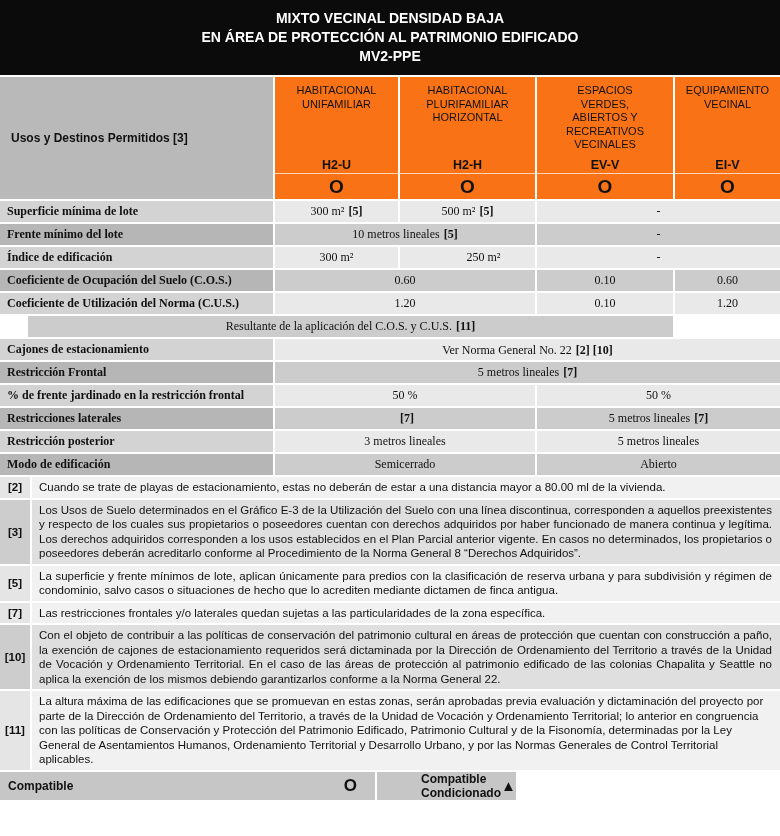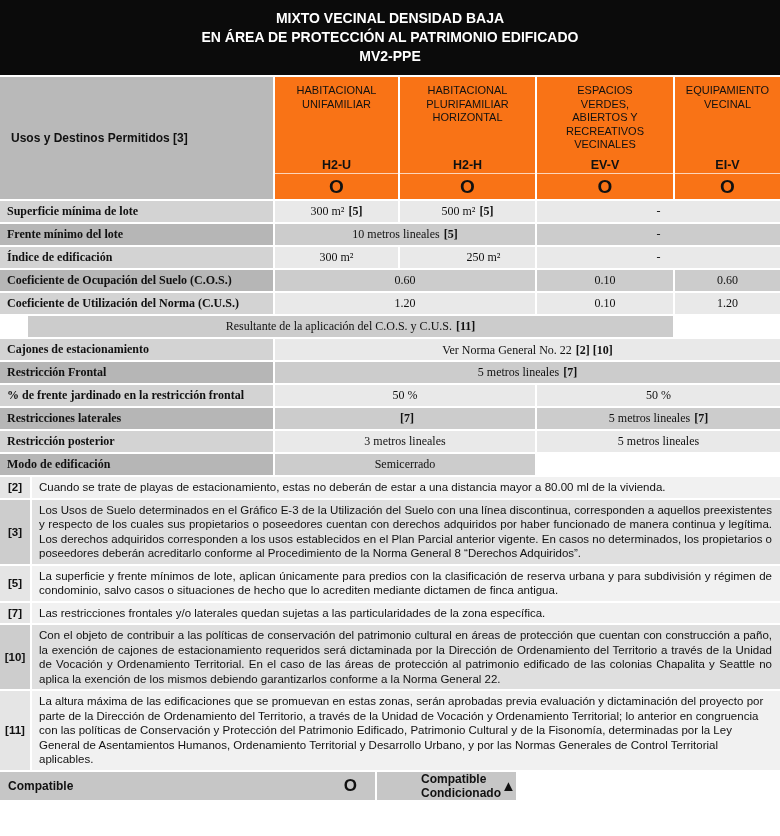--- a/index.html
+++ b/index.html
@@ -226,20 +226,23 @@
         </div>
         <div class="cell value-cell" style="grid-column: span 2;">
           <span class="vtext">5 metros lineales</span>
         </div>
       </div>
       <div class="grid row">
         <div class="cell label-cell">Modo de edificación</div>
         <div class="cell value-cell" style="grid-column: span 2;">
           <span class="vtext">Semicerrado</span>
         </div>
+        <div class="cell value-cell" style="grid-column: span 2;">
+          <span class="vtext">Abierto</span>
+        </div>
       </div>
     </div>
 
   <div id="footnotes">
       <div class="footnote">
         <div class="fmark">[2]</div>
         <div class="ftext">Cuando se trate de playas de estacionamiento, estas no deberán de estar a una distancia mayor a 80.00 ml de la vivienda.</div>
       </div>
       <div class="footnote">
         <div class="fmark">[3]</div>

